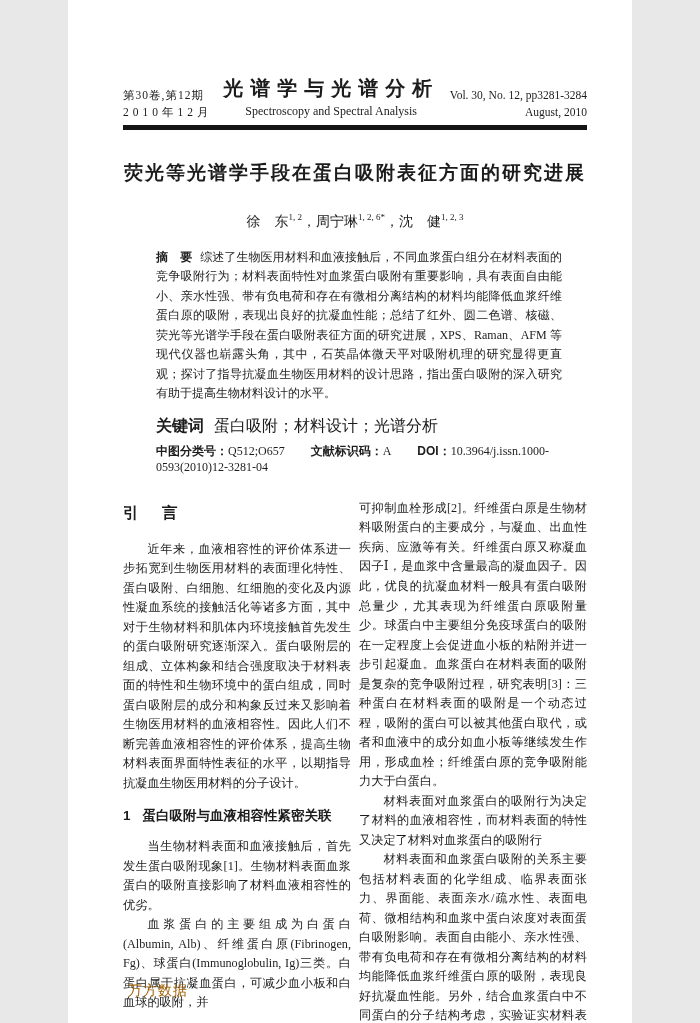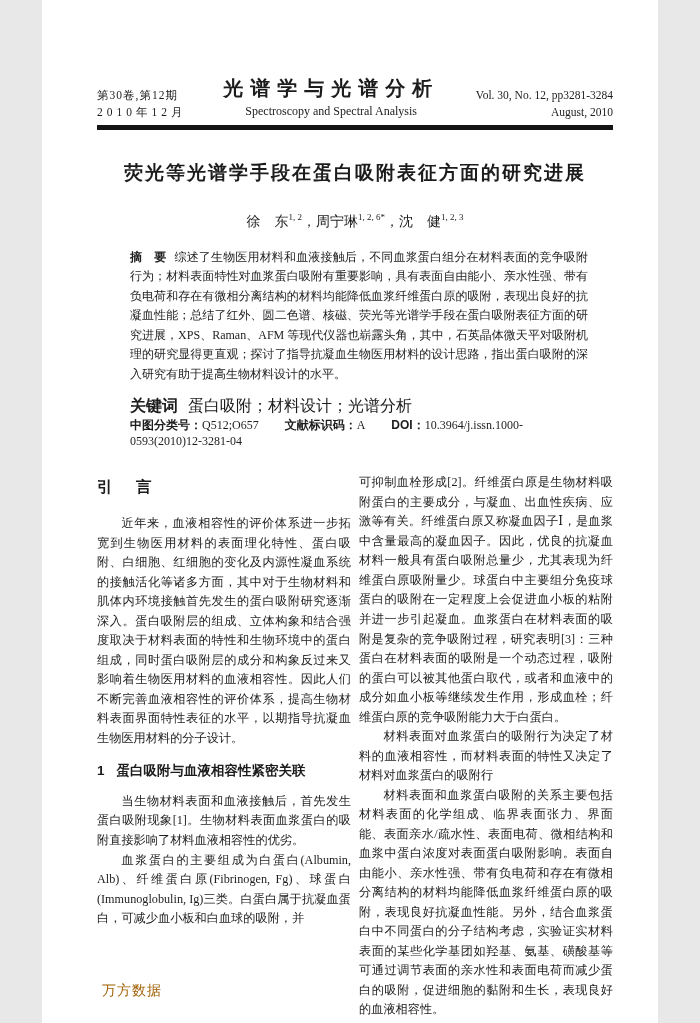--- a/index.html
+++ b/index.html
@@ -1,18 +1,18 @@
 <!DOCTYPE html>
 <html lang="zh"><head>
 <meta charset="utf-8">
 <style>
   html,body{margin:0;padding:0;background:#e8e8e8;}
   .page{
     position:relative;
-    width:616px;height:1023px;
+    width:564px;height:1023px;
     margin:0 auto;
     background:#ffffff;
     color:#1c1c1c;
     font-family:"Liberation Serif","DejaVu Serif",serif;
     overflow:hidden;
     box-sizing:border-box;
     padding:74px 45px 4px 55px;
   }
   
   .jheader{display:flex;justify-content:space-between;align-items:flex-end;font-size:11.5px;line-height:1.45;}
@@ -26,21 +26,21 @@
   .title{margin-top:30px;text-align:center;font-size:19px;font-weight:bold;letter-spacing:2px;font-family:"Liberation Sans","DejaVu Sans",sans-serif;}
   .authors{margin-top:26px;text-align:center;font-size:14px;}
   .authors sup{font-size:9px;}
   .affils{margin-top:22px;text-align:center;}
   .affils .inner{display:inline-block;text-align:left;font-size:11px;line-height:1.6;}
   .front{padding:0 25px 0 33px;}
   .abstract{margin-top:17px;font-size:12px;line-height:1.63;text-align:justify;}
   .abstract .lbl{font-weight:bold;font-family:"Liberation Sans","DejaVu Sans",sans-serif;margin-right:8px;}
   .kwline{margin-top:2px;font-size:16px;}
   .kwline .lbl{font-weight:bold;font-family:"Liberation Sans","DejaVu Sans",sans-serif;margin-right:10px;}
-  .clcline{font-size:12px;}
+  .clcline{margin-top:6px;font-size:12px;}
   .clcline .lbl{font-weight:bold;font-family:"Liberation Sans","DejaVu Sans",sans-serif;}
   .clcline .gap{display:inline-block;width:26px;}
   
   .cols{display:flex;gap:8px;margin-top:24px;}
   .col{width:292px;font-size:12.2px;line-height:1.6;text-align:justify;}
   .intro-h{font-size:15.5px;font-weight:bold;letter-spacing:4px;font-family:"Liberation Sans","DejaVu Sans",sans-serif;margin:2px 0 14px 0;}
   .sec-h{font-size:13.5px;font-weight:bold;font-family:"Liberation Sans","DejaVu Sans",sans-serif;margin:12px 0 10px 0;}
   .sec-h .num{margin-right:12px;}
   .col p{margin:0;text-indent:2em;}
   .col p.cont{text-indent:0;}

